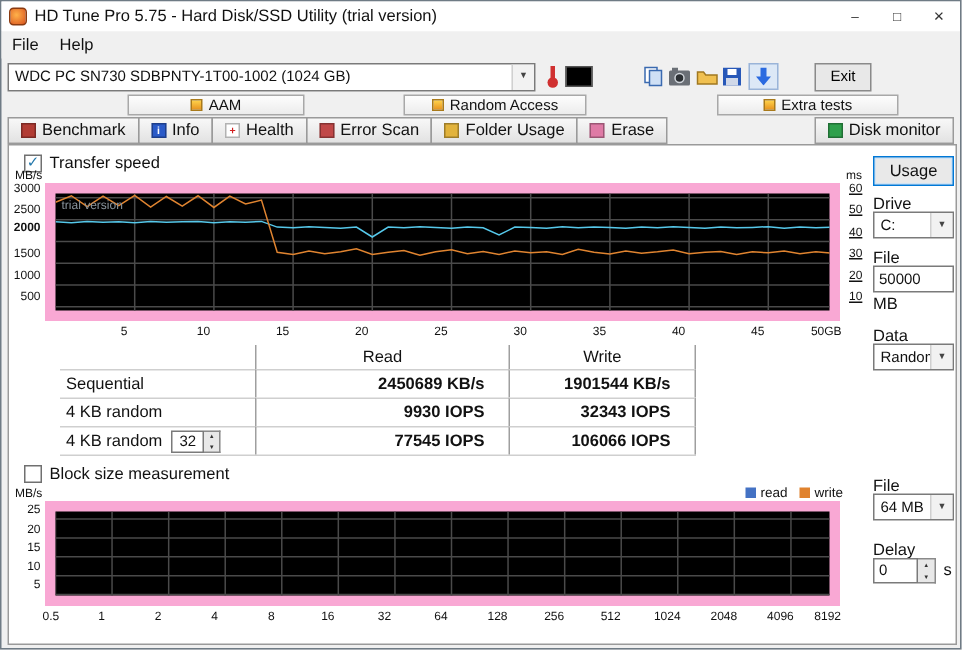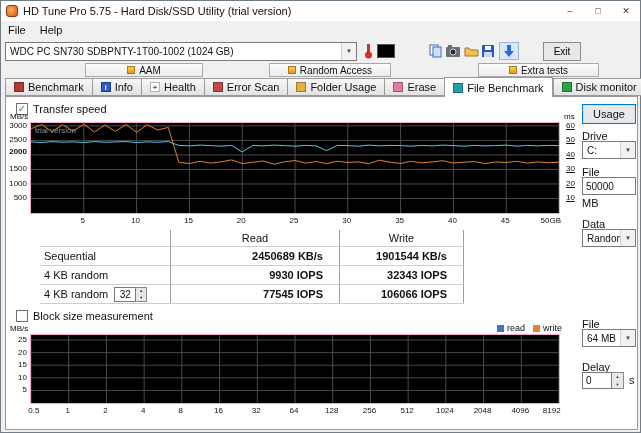--- a/index.html
+++ b/index.html
@@ -43,21 +43,21 @@
   .tab.last{margin-left:auto;}
   .tabicon{width:10px;height:10px;border:1px solid rgba(0,0,0,.3);display:flex;align-items:center;justify-content:center;font-size:7px;font-weight:bold;line-height:1;}
 
   
   .panel{position:absolute;left:4px;top:95px;width:633px;height:334px;background:#fff;border:1px solid #9a9a9a;z-index:1;}
 
   .cb{position:absolute;display:flex;align-items:center;gap:5px;font-size:11px;color:#111;}
   .cbbox{width:12px;height:12px;background:#fff;border:1px solid #707070;display:flex;align-items:center;justify-content:center;font-size:10px;color:#2277aa;line-height:1;}
 
   .chart-wrap{position:absolute;text-align:center;}
-  .plot{position:absolute;border:1px solid #f9a8d4;overflow:hidden;}
+  .plot{position:absolute;border:7px solid #f9a8d4;overflow:hidden;}
   .yunit{position:absolute;font-size:8px;color:#111;}
   .ylabels-left{position:absolute;left:0;top:0;width:20px;height:100%;}
   .ylabels-left .ytick{position:absolute;right:1px;font-size:8px;color:#111;}
   .ylabels-right{position:absolute;left:554px;top:0;width:22px;height:100%;}
   .ylabels-right .ytick{position:absolute;left:4px;font-size:8px;color:#111;text-decoration:underline;}
   .xlabels{position:absolute;height:10px;}
   .xtick{position:absolute;top:0;font-size:8px;color:#111;white-space:nowrap;}
   .annot{position:absolute;left:4px;top:3px;font-size:8px;color:#8a949c;}
   .legend{position:absolute;top:0;right:22px;display:flex;align-items:center;gap:8px;font-size:9px;color:#111;}
   .legsq{width:7px;height:7px;display:inline-block;margin-right:3px;vertical-align:-1px;}
@@ -183,24 +183,20 @@
         <span class="tabicon" style="background: rgb(192, 72, 72);"></span>
         <span>Error Scan</span>
       </div>
       <div class="tab">
         <span class="tabicon" style="background: rgb(226, 179, 60);"></span>
         <span>Folder Usage</span>
       </div>
       <div class="tab">
         <span class="tabicon" style="background: rgb(223, 123, 166);"></span>
         <span>Erase</span>
-      </div>
-      <div class="tab active">
-        <span class="tabicon" style="background: rgb(31, 159, 174);"></span>
-        <span>File Benchmark</span>
       </div>
       <div class="tab last">
         <span class="tabicon" style="background: rgb(47, 160, 76);"></span>
         <span>Disk monitor</span>
       </div>
     </div>
 
   <div class="panel">
 
     <label class="cb" style="left:10px;top:6px">

